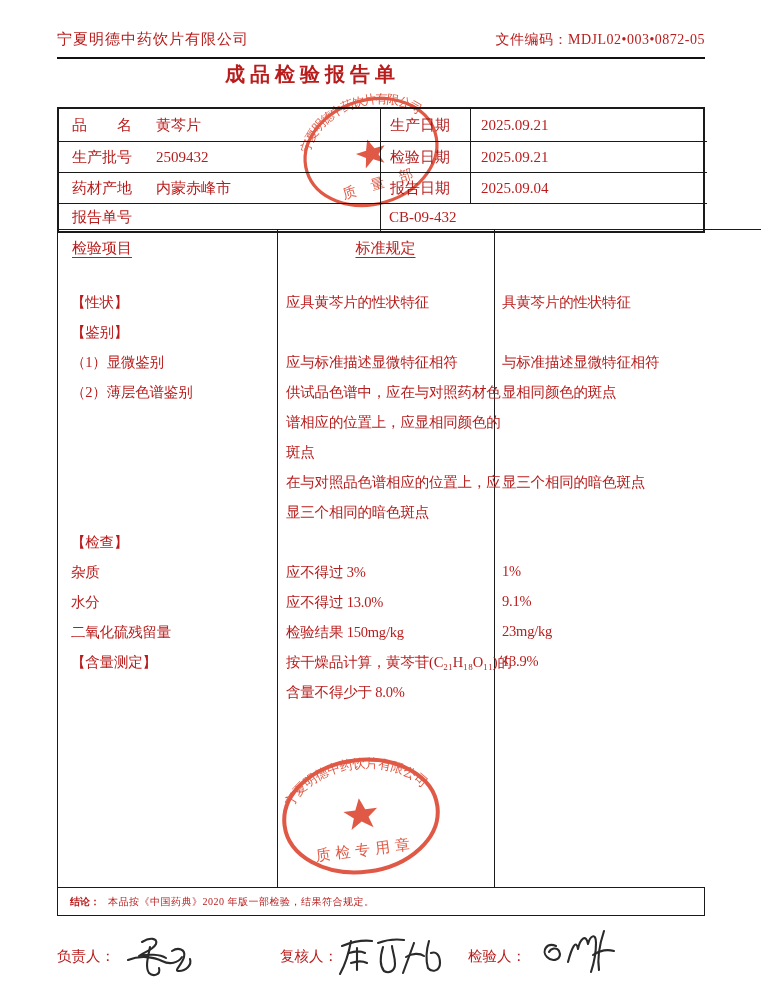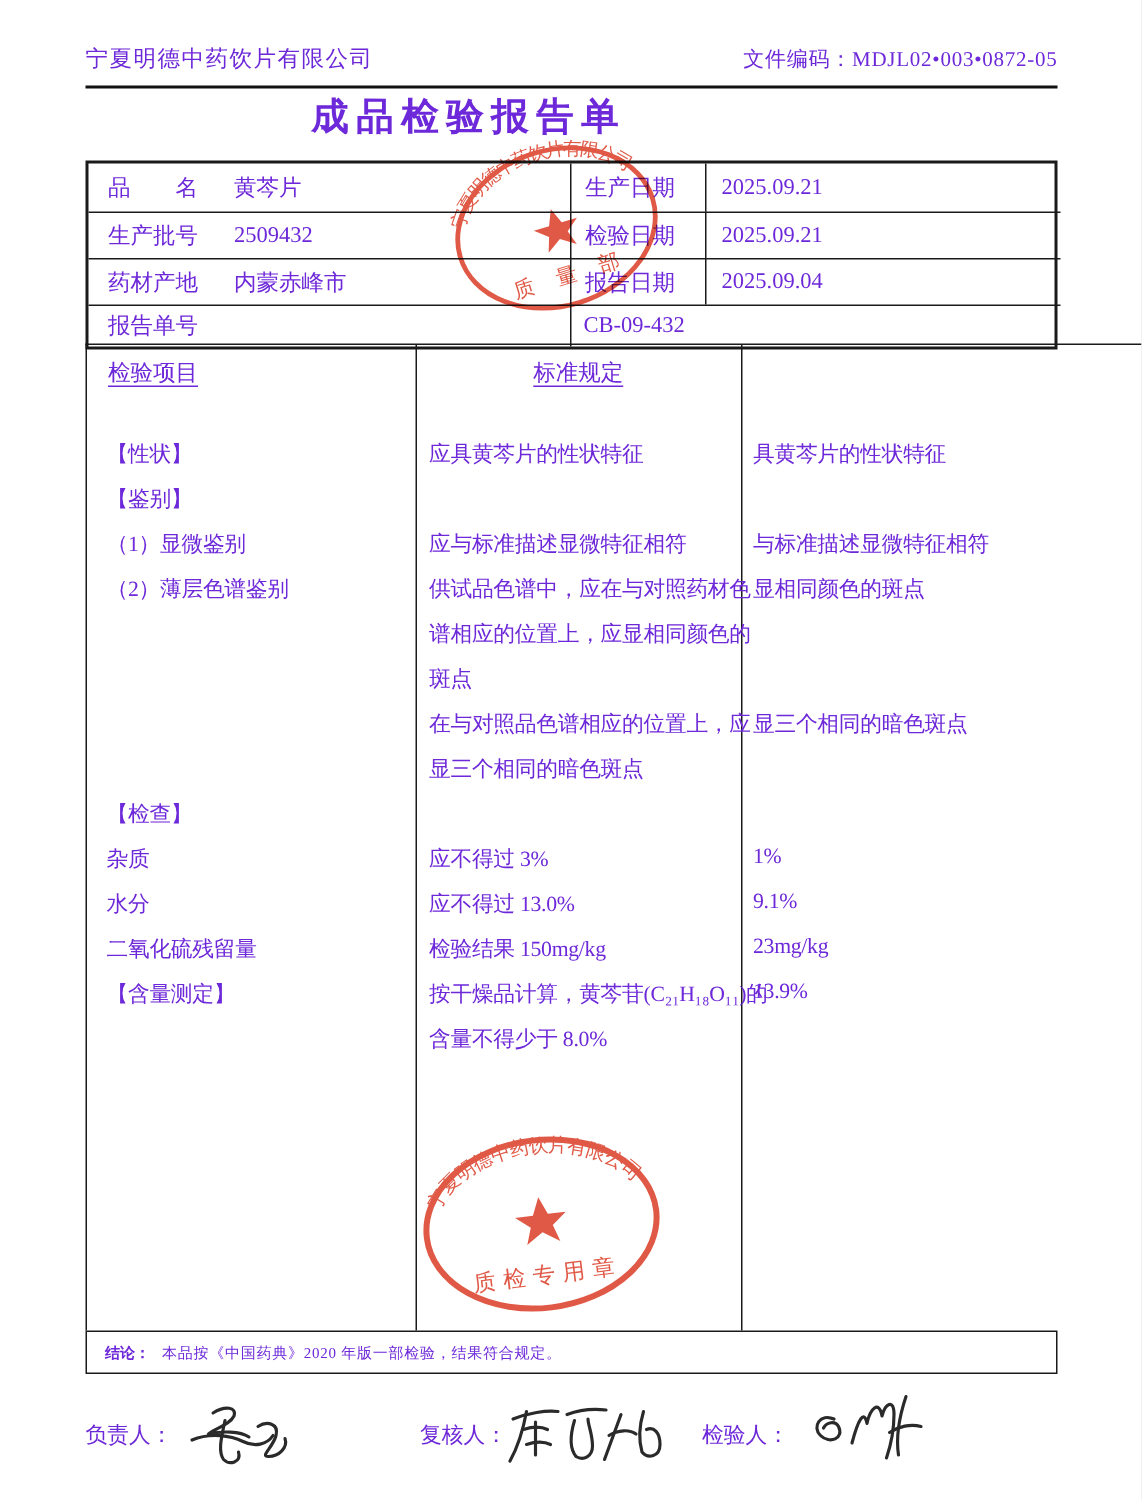--- a/index.html
+++ b/index.html
@@ -1,26 +1,26 @@
 <!DOCTYPE html>
 <html><head>
 <meta charset="utf-8">
 <style>
   html,body{margin:0;padding:0;background:#e8e8e8;}
   .page{
     position:relative;width:761px;height:1000px;background:#ffffff;
-    font-family:"Liberation Serif","DejaVu Serif",serif;color:#6d28d9;
+    font-family:"Liberation Serif","DejaVu Serif",serif;color:#b91c1c;
     overflow:hidden;margin:0 auto;
   }
   
   .hdr-left{position:absolute;left:57px;top:30px;font-size:15px;letter-spacing:1px;}
   .hdr-right{position:absolute;right:56px;top:31px;font-size:14px;letter-spacing:0.5px;}
   .hdr-rule{position:absolute;left:57px;top:57px;width:648px;height:2px;background:#111;}
   .title{position:absolute;left:0;top:61px;width:625px;text-align:center;
-         font-size:25px;font-weight:bold;letter-spacing:5px;}
+         font-size:20px;font-weight:bold;letter-spacing:5px;}
   
   .info-table{
     position:absolute;left:57px;top:107px;width:648px;
     display:grid;grid-template-columns:321px 90px 237px;
     grid-template-rows:32px 31px 31px 28px;
     border:2px solid #1a1a1a;box-sizing:border-box;font-size:15px;
   }
   .ic{display:flex;align-items:center;box-sizing:border-box;white-space:nowrap;}
   .ic.bl{border-left:1px solid #1a1a1a;}
   .ic.bt{border-top:1px solid #1a1a1a;}

